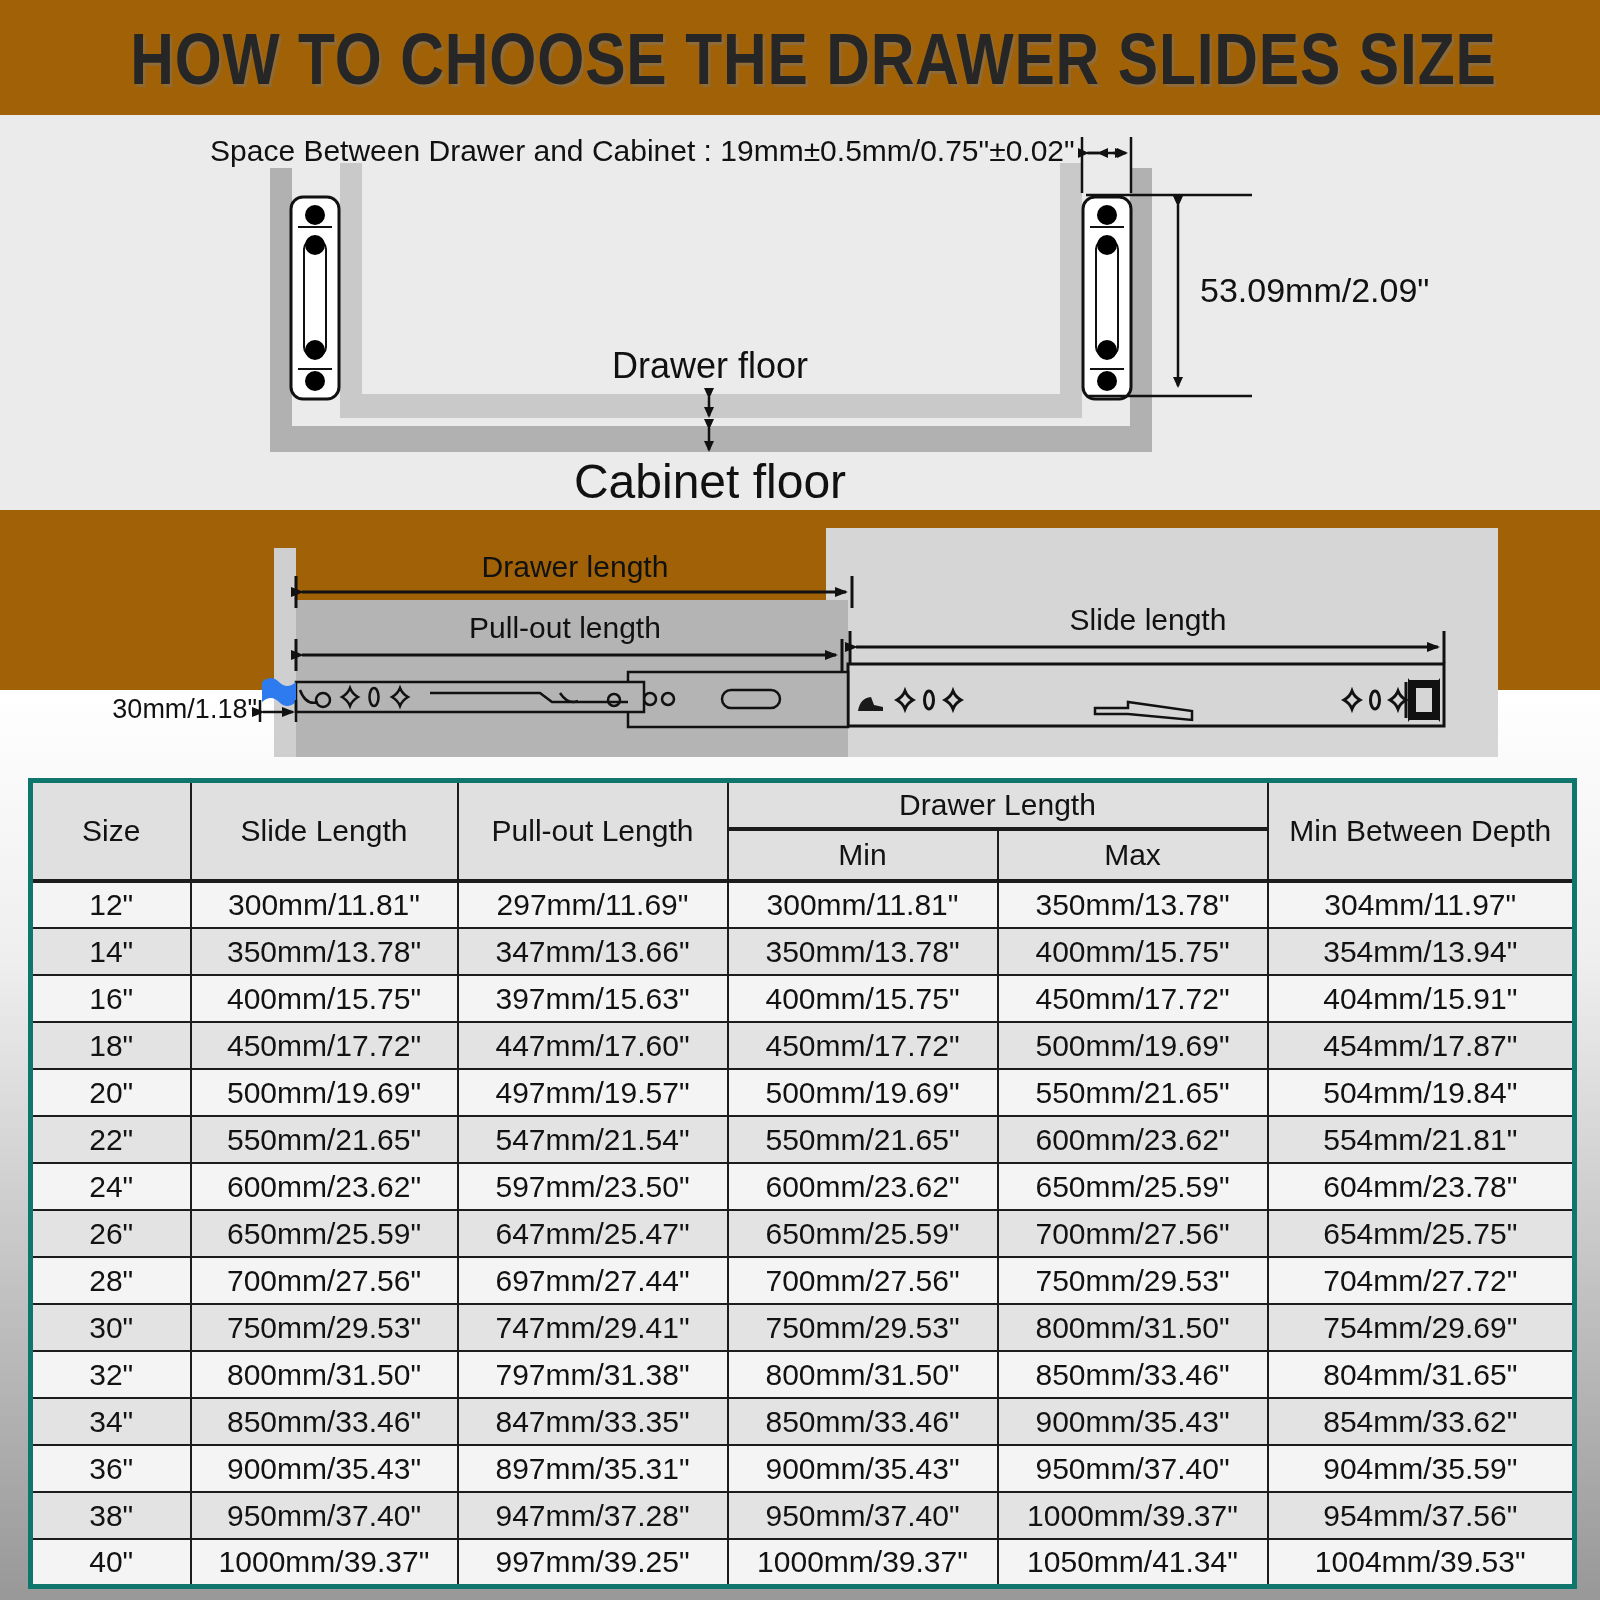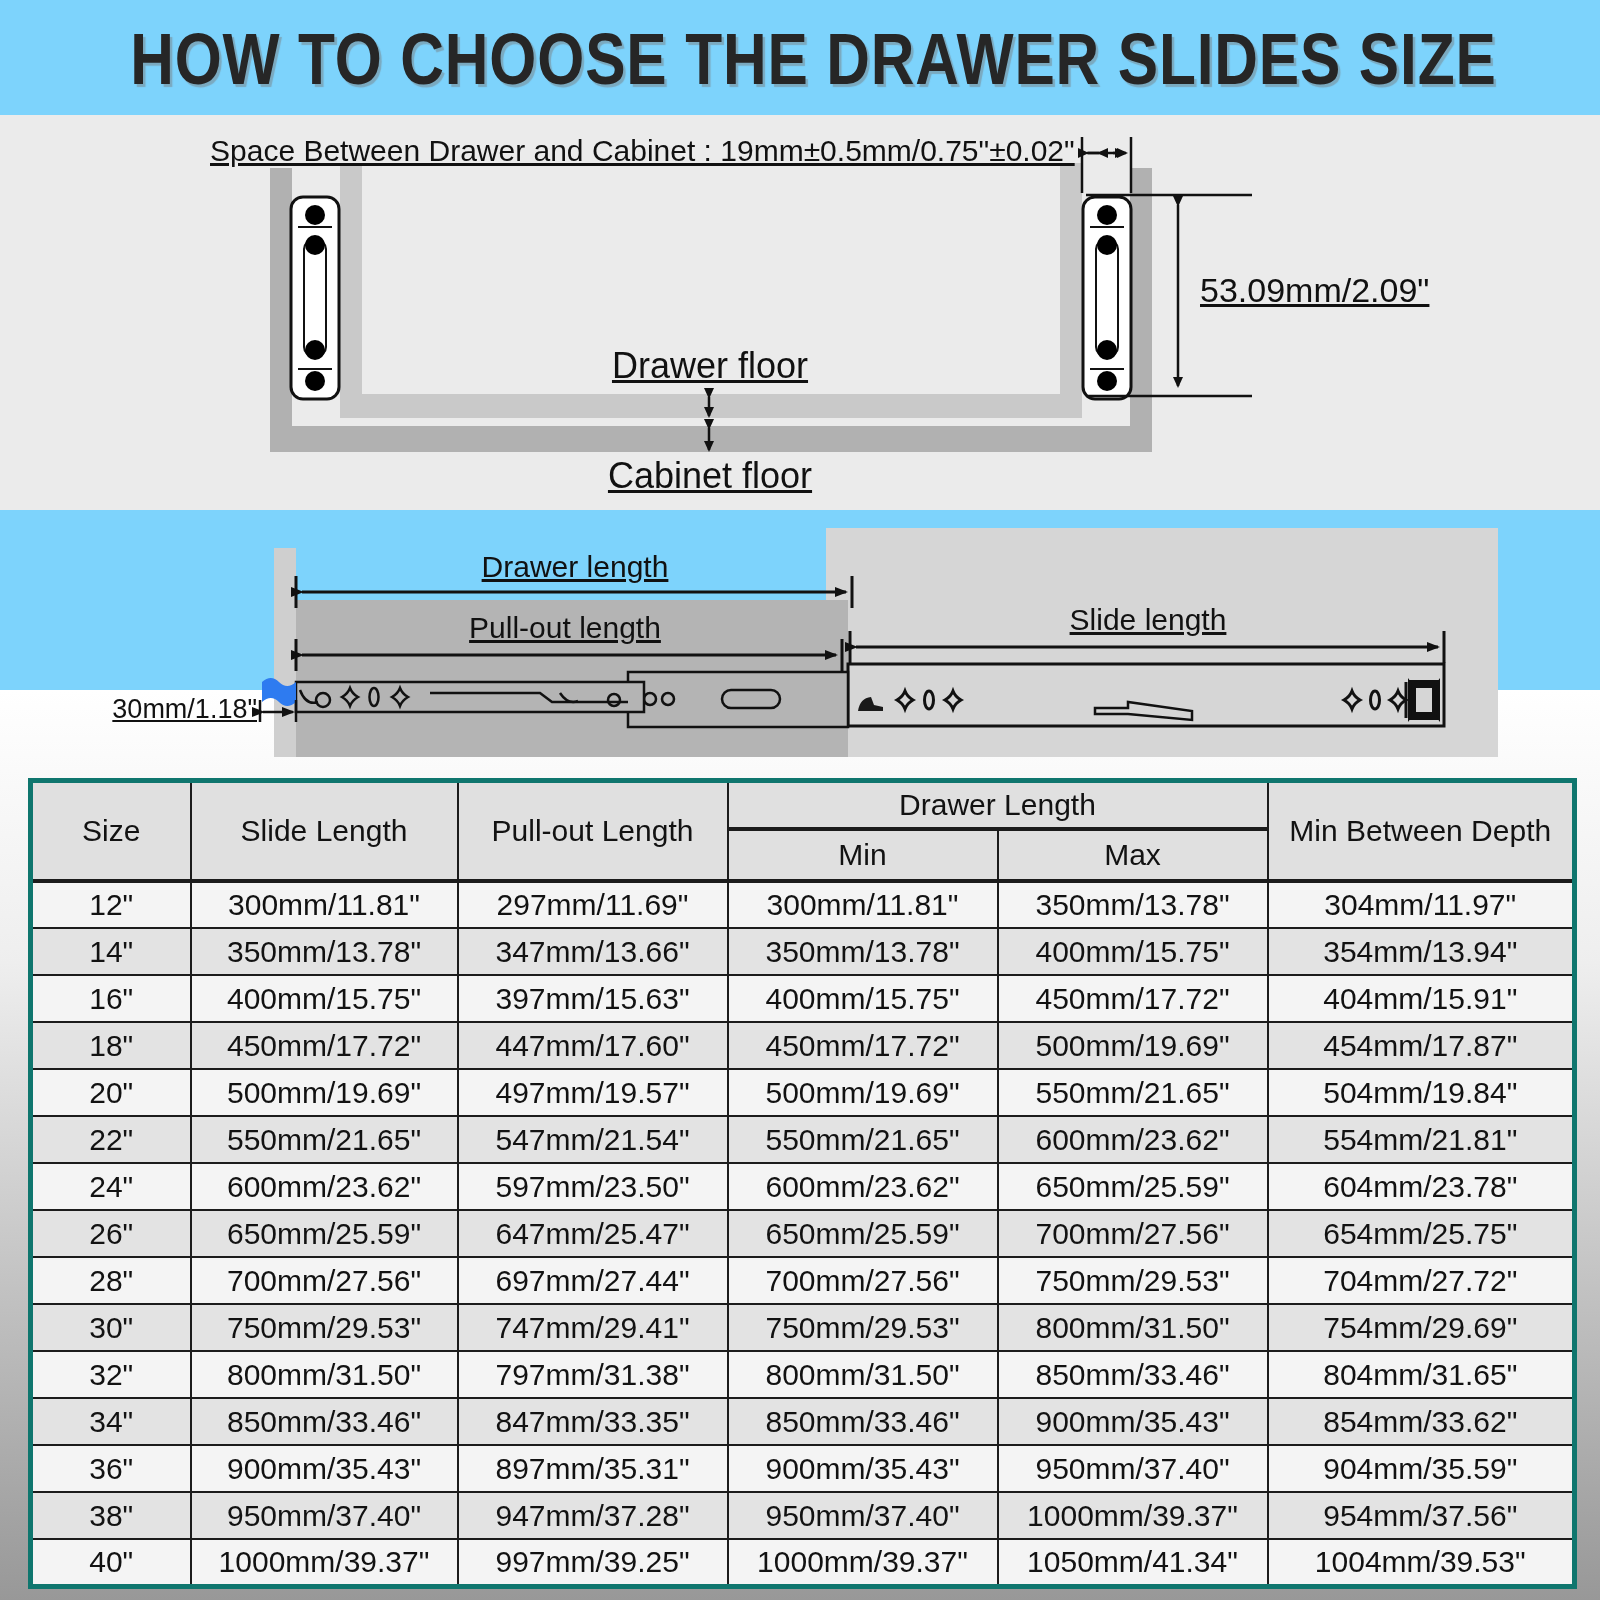--- a/index.html
+++ b/index.html
@@ -1,35 +1,35 @@
 <!DOCTYPE html>
 <html><head>
 <meta charset="utf-8">
 <style>
   html,body{margin:0;padding:0;background:#fff;}
-  .page{position:relative;width:1600px;height:1600px;background:#7dd3fc;overflow:hidden;
+  .page{position:relative;width:1600px;height:1600px;background:#a16207;overflow:hidden;
         font-family:"Liberation Sans",sans-serif;color:#111;}
   .abs{position:absolute;}
 
   
   .title-wrap{position:absolute;left:0;top:18px;width:1600px;text-align:center;}
   .title{display:inline-block;font-size:72px;font-weight:700;color:#262626;
          letter-spacing:1px;white-space:nowrap;transform:scaleX(0.84);transform-origin:center;
          text-shadow:3px 3px 1px rgba(120,120,120,0.45);}
 
   
   .panel1{position:absolute;left:0;top:115px;width:1600px;height:395px;background:#ebebeb;}
 
   
   .grad{position:absolute;left:0;top:690px;width:1600px;height:910px;
         background:linear-gradient(180deg,#ffffff 0%,#eeeeee 30%,#989898 100%);}
 
   svg{position:absolute;left:0;display:block;}
 
-  .lbl{position:absolute;color:#111;line-height:1.1;white-space:nowrap;text-decoration:underline;}
+  .lbl{position:absolute;color:#111;line-height:1.1;white-space:nowrap;}
   .lbl.c{text-align:center;}
   .lbl.r{text-align:right;}
 
   
   .tbl-wrap{position:absolute;left:28px;top:778px;}
   table{border-collapse:collapse;table-layout:fixed;width:1544px;
         font-size:30px;color:#121212;background:#f4f4f4;}
   th,td{border:2px solid #1c1c1c;text-align:center;vertical-align:middle;
         padding:0;overflow:hidden;white-space:nowrap;}
   table{border:5px solid #0f766e;}
@@ -110,21 +110,21 @@
 
     <g stroke="#111" stroke-width="2.5" fill="none">
       <line x1="709" y1="282" x2="709" y2="301" marker-start="url(#ah1)" marker-end="url(#ah1)"></line>
       <line x1="709" y1="313" x2="709" y2="335" marker-start="url(#ah1)" marker-end="url(#ah1)"></line>
     </g>
   </svg>
 
   <div class="lbl" style="left:210px;top:134px;font-size:30px;">Space Between Drawer and Cabinet : 19mm±0.5mm/0.75"±0.02"</div>
   <div class="lbl" style="left:1200px;top:272px;font-size:34px;">53.09mm/2.09"</div>
   <div class="lbl c" style="left:560px;width:300px;top:346px;font-size:36px;">Drawer floor</div>
-  <div class="lbl c" style="left:560px;width:300px;top:456px;font-size:36px;">Cabinet floor</div>
+  <div class="lbl c" style="left:560px;width:300px;top:456px;font-size:48px;">Cabinet floor</div>
 
   <svg class="abs" style="top:510px;" width="1600" height="268" viewBox="0 0 1600 268">
     <defs>
       <marker id="ah2" markerWidth="14" markerHeight="12" refX="11" refY="5" orient="auto" markerUnits="userSpaceOnUse">
         <path d="M0,0 L13,5 L0,10 Z" fill="#111"></path>
       </marker>
     </defs>
 
     <rect x="826" y="18" width="672" height="229" fill="#d6d6d6"></rect>
     <rect x="274" y="38" width="22" height="209" fill="#cfcfcf"></rect>

